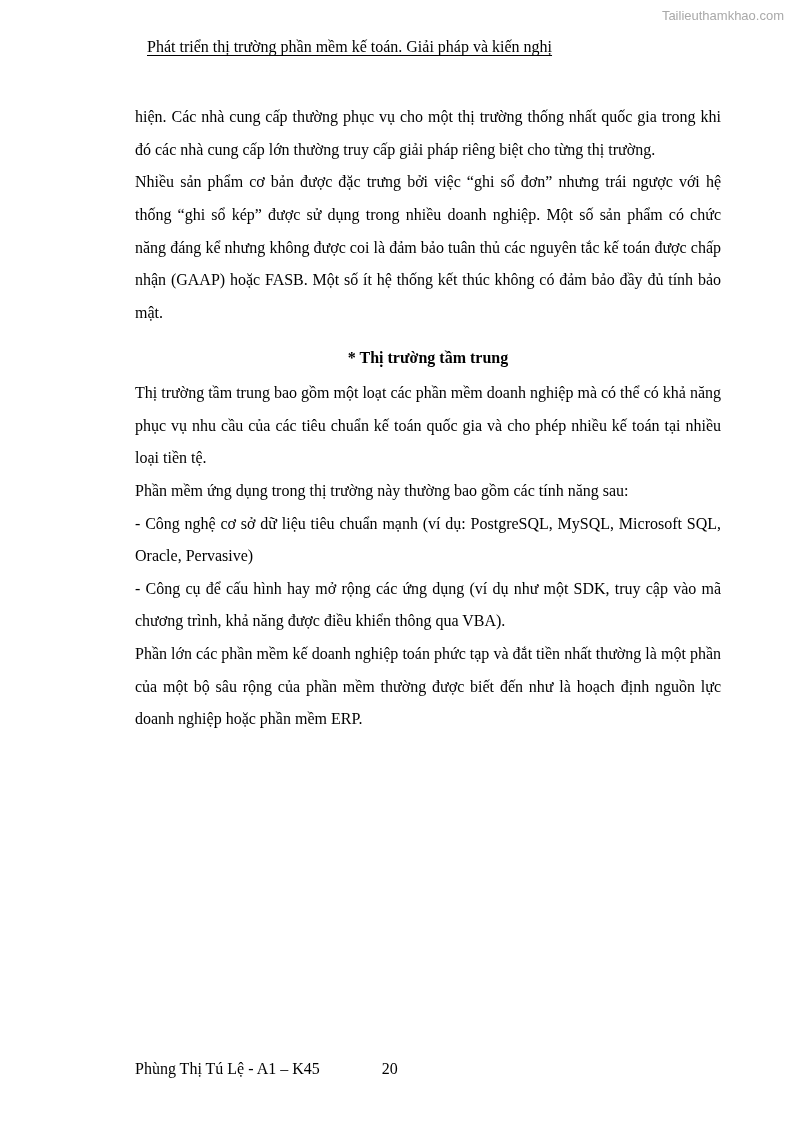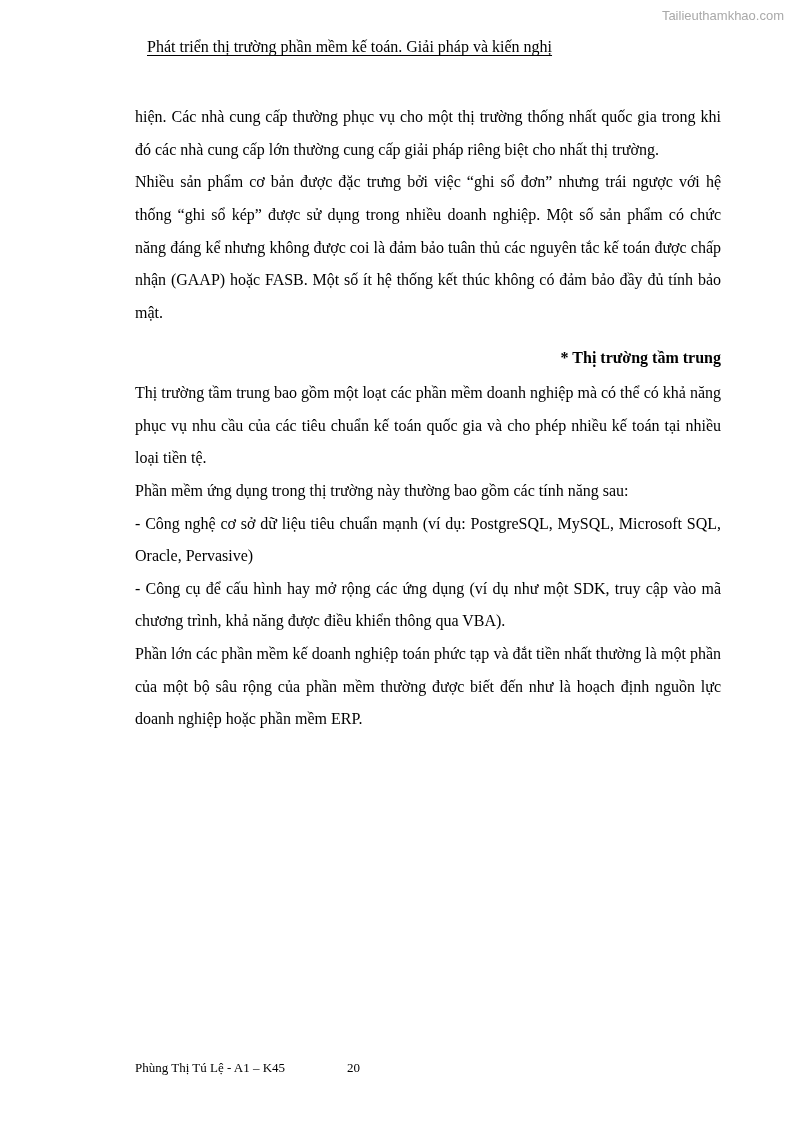--- a/index.html
+++ b/index.html
@@ -37,41 +37,41 @@
     left: 135px;
     width: 586px;
     font-size: 16px;
     line-height: 2.04;
     text-align: justify;
   }
   .content p.para { margin: 0; }
   .content p.heading {
     margin: 13px 0 2px 0;
     font-weight: bold;
-    text-align: right;
+    text-align: center;
   }
   .doc-footer {
     position: absolute;
     left: 135px;
     top: 1060px;
-    font-size: 13px;
+    font-size: 16px;
   }
   .doc-footer .pagenum { margin-left: 62px; }
 </style>
 </head>
 <body>
 
 <div class="page">
 
   <div class="watermark">Tailieuthamkhao.com</div>
 
   <div class="doc-header">Phát triển thị trường phần mềm kế toán. Giải pháp và kiến nghị</div>
 
   <div class="content">
-    <p class="para">hiện. Các nhà cung cấp thường phục vụ cho một thị trường thống nhất quốc gia trong khi đó các nhà cung cấp lớn thường cung cấp giải pháp riêng biệt cho nhất thị trường.</p>
+    <p class="para">hiện. Các nhà cung cấp thường phục vụ cho một thị trường thống nhất quốc gia trong khi đó các nhà cung cấp lớn thường truy cấp giải pháp riêng biệt cho từng thị trường.</p>
     <p class="para">Nhiều sản phẩm cơ bản được đặc trưng bởi việc “ghi sổ đơn” nhưng trái ngược với hệ thống “ghi sổ kép” được sử dụng trong nhiều doanh nghiệp. Một số sản phẩm có chức năng đáng kể nhưng không được coi là đảm bảo tuân thủ các nguyên tắc kế toán được chấp nhận (GAAP) hoặc FASB. Một số ít hệ thống kết thúc không có đảm bảo đầy đủ tính bảo mật.</p>
     <p class="heading">* Thị trường tầm trung</p>
     <p class="para">Thị trường tầm trung bao gồm một loạt các phần mềm doanh nghiệp mà có thể có khả năng phục vụ nhu cầu của các tiêu chuẩn kế toán quốc gia và cho phép nhiều kế toán tại nhiều loại tiền tệ.</p>
     <p class="para">Phần mềm ứng dụng trong thị trường này thường bao gồm các tính năng sau:</p>
     <p class="para">- Công nghệ cơ sở dữ liệu tiêu chuẩn mạnh (ví dụ: PostgreSQL, MySQL, Microsoft SQL, Oracle, Pervasive)</p>
     <p class="para">- Công cụ để cấu hình hay mở rộng các ứng dụng (ví dụ như một SDK, truy cập vào mã chương trình, khả năng được điều khiển thông qua VBA).</p>
     <p class="para">Phần lớn các phần mềm kế doanh nghiệp toán phức tạp và đắt tiền nhất thường là một phần của một bộ sâu rộng của phần mềm thường được biết đến như là hoạch định nguồn lực doanh nghiệp hoặc phần mềm ERP.</p>
   </div>
 
   <div class="doc-footer">

